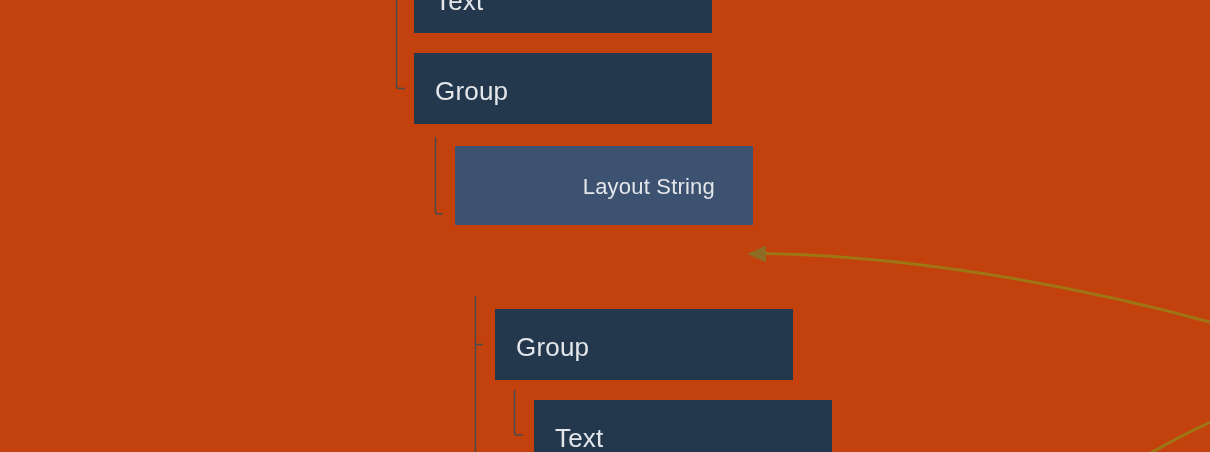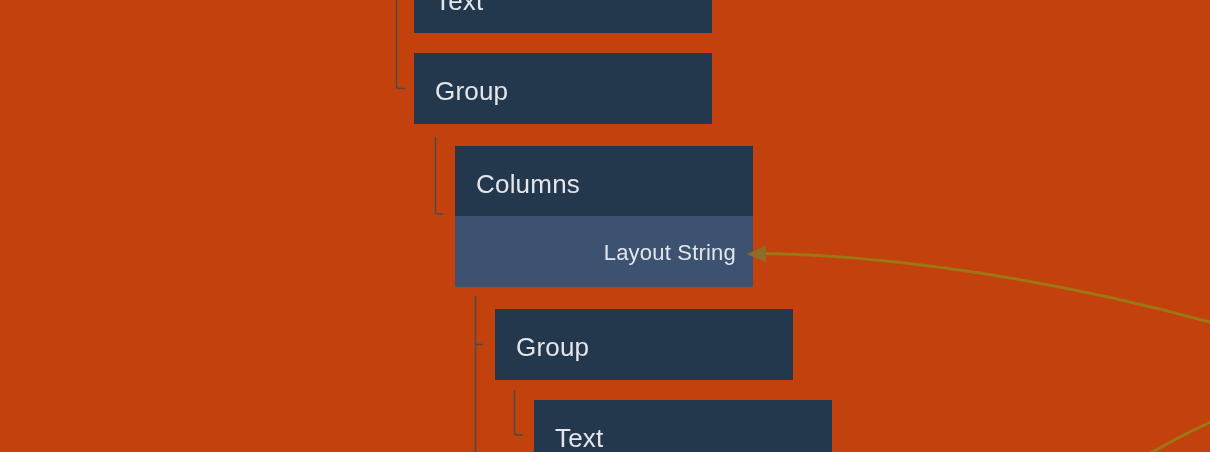--- a/index.html
+++ b/index.html
@@ -22,25 +22,25 @@
     display:flex;align-items:center;
     box-sizing:border-box;
     padding:6px 0 0 21px;
     font-size:26px;
     letter-spacing:.2px;
     white-space:nowrap;
   }
   .columns-header{height:70px;}
   .columns-header .node-title{height:70px;}
   .port-row{
-    height:71px;
+    height:79px;
     background:#3D5270;
     display:flex;align-items:center;justify-content:flex-end;
     box-sizing:border-box;
-    padding:2px 17px 0 0;
+    padding:2px 38px 0 0;
     font-size:22px;
     letter-spacing:.2px;
     white-space:nowrap;
   }
 </style>
 </head>
 <body>
 
 <div class="canvas">
 
@@ -56,23 +56,20 @@
 
   <div class="node" style="left:414px;top:-37px;height:70px;">
     <div class="node-title">Text</div>
   </div>
 
   <div class="node" style="left:414px;top:53px;height:71px;">
     <div class="node-title">Group</div>
   </div>
 
   <div class="node" style="left:455px;top:146px;">
-    <div class="columns-header">
-      <div class="node-title">Columns</div>
-    </div>
     <div class="port-row">
       <span>Layout String</span>
     </div>
   </div>
 
   <div class="node" style="left:495px;top:309px;height:71px;">
     <div class="node-title">Group</div>
   </div>
 
   <div class="node" style="left:534px;top:400px;height:70px;">

